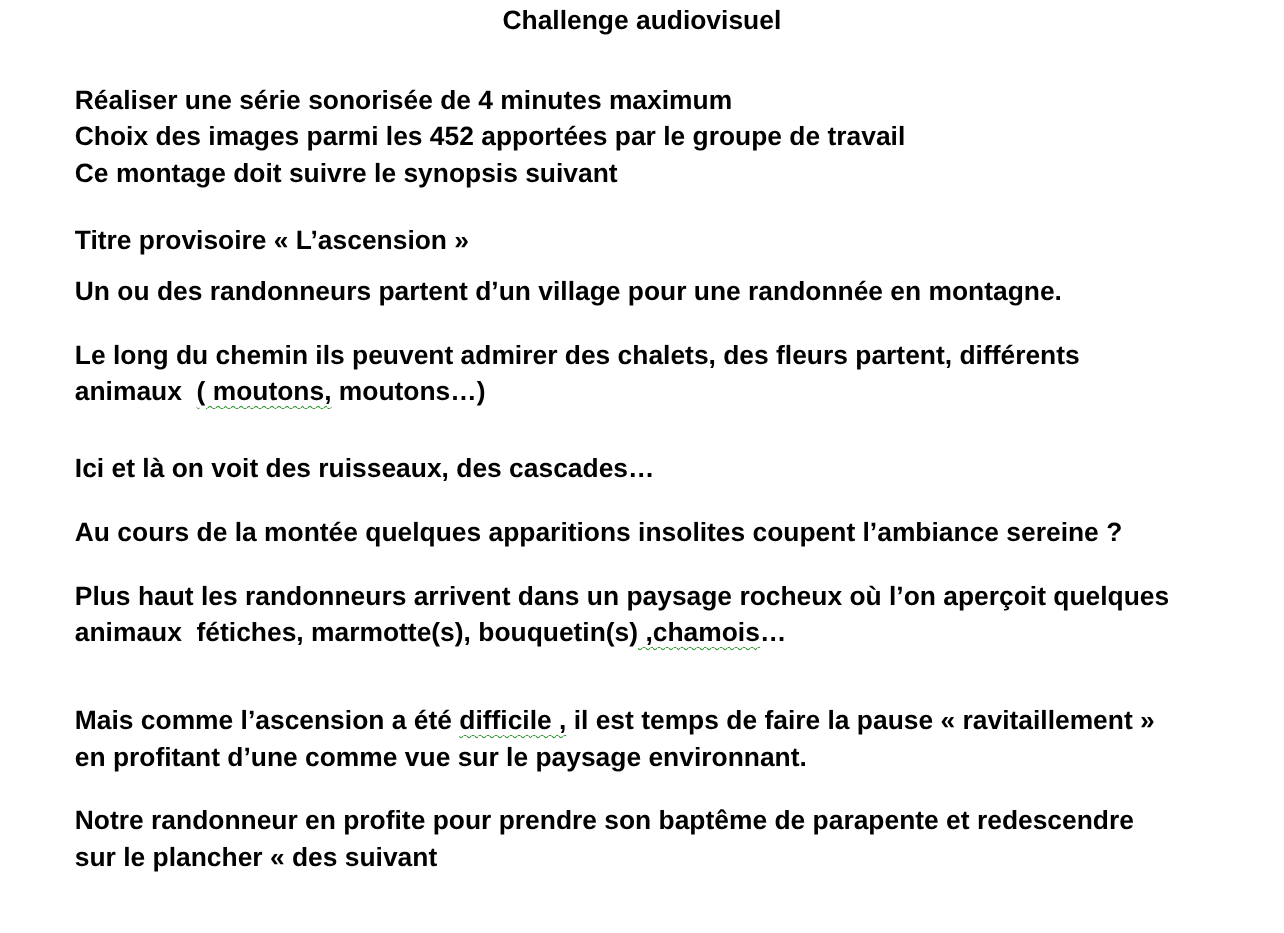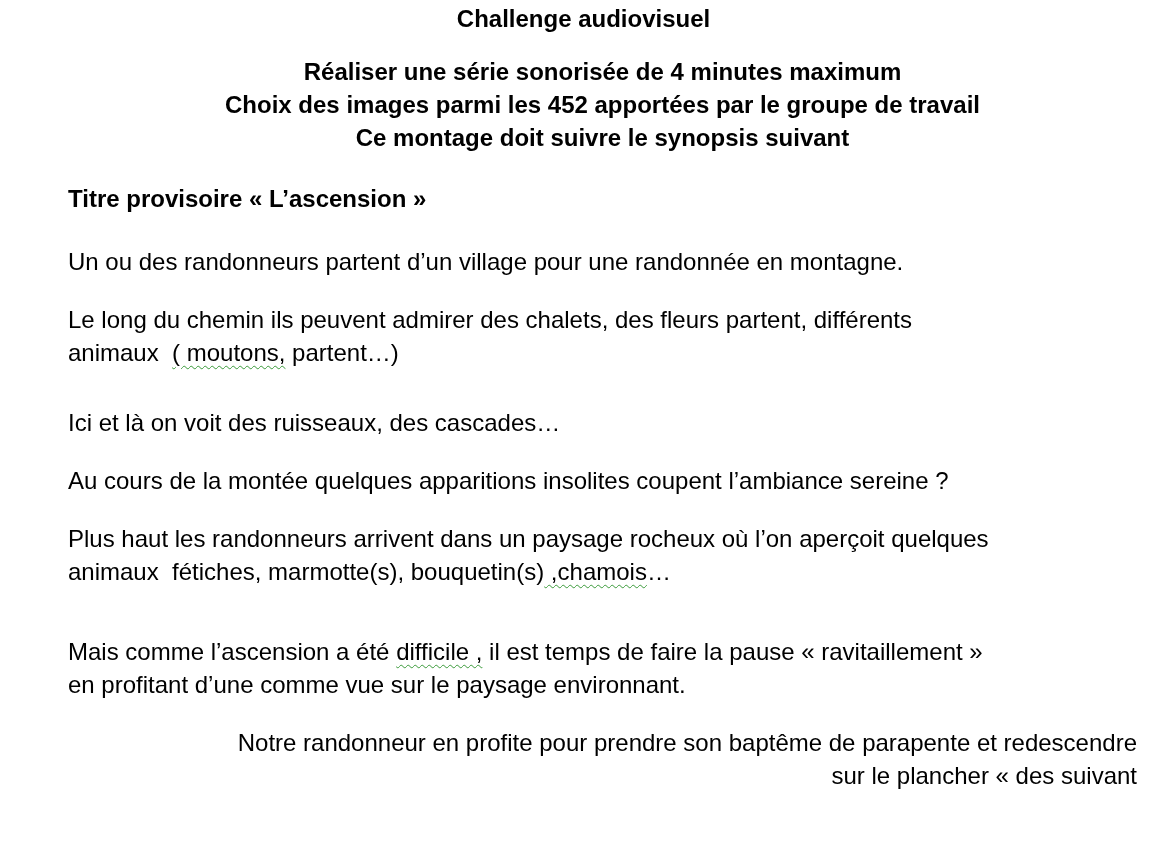--- a/index.html
+++ b/index.html
@@ -18,39 +18,38 @@
   }
   .doc {
     padding: 2px 30px 0 68px;
   }
   .line {
     white-space: pre;
   }
   .title {
     font-weight: bold;
     text-align: center;
-    margin: 0 38px 20px 0; 
+    margin: 0 38px 40px 0; 
     white-space: pre;
   }
   .brief {
     font-weight: bold;
     margin-bottom: 28px;
-    text-align: center;
   }
   .working-title {
     font-weight: bold;
-    margin-bottom: 30px;
+    margin-bottom: 14px;
     white-space: pre;
   }
   p.para {
     margin: 0 0 25px 0;
+    font-weight: bold;
   }
   p.para:last-child {
     margin-bottom: 0;
-    text-align: right;
   }
   .wavy {
     text-decoration-line: underline;
     text-decoration-style: wavy;
     text-decoration-color: #3a9a3a;
     text-decoration-thickness: 1px;
     text-underline-offset: 4px;
   }
 </style>
 </head>
@@ -67,21 +66,21 @@
   </div>
 
   <div class="working-title">Titre provisoire « L’ascension »</div>
 
   <p class="para">
     <span class="line" style="display: block;"><span>Un ou des randonneurs partent d’un village pour une randonnée en montagne.</span></span>
   </p>
 
   <p class="para">
     <span class="line" style="display: block;"><span>Le long du chemin ils peuvent admirer des chalets, des fleurs partent, différents</span></span>
-    <span class="line" style="display: block;"><span>animaux  </span><span class="wavy">( moutons,</span><span> partent…)</span></span>
+    <span class="line" style="display: block;"><span>animaux  </span><span class="wavy">( moutons,</span><span> moutons…)</span></span>
   </p>
 
   <p class="para">
     <span class="line" style="display: block; margin-top: 37px;"><span>Ici et là on voit des ruisseaux, des cascades…</span></span>
   </p>
 
   <p class="para">
     <span class="line" style="display: block;"><span>Au cours de la montée quelques apparitions insolites coupent l’ambiance sereine ?</span></span>
   </p>
 

